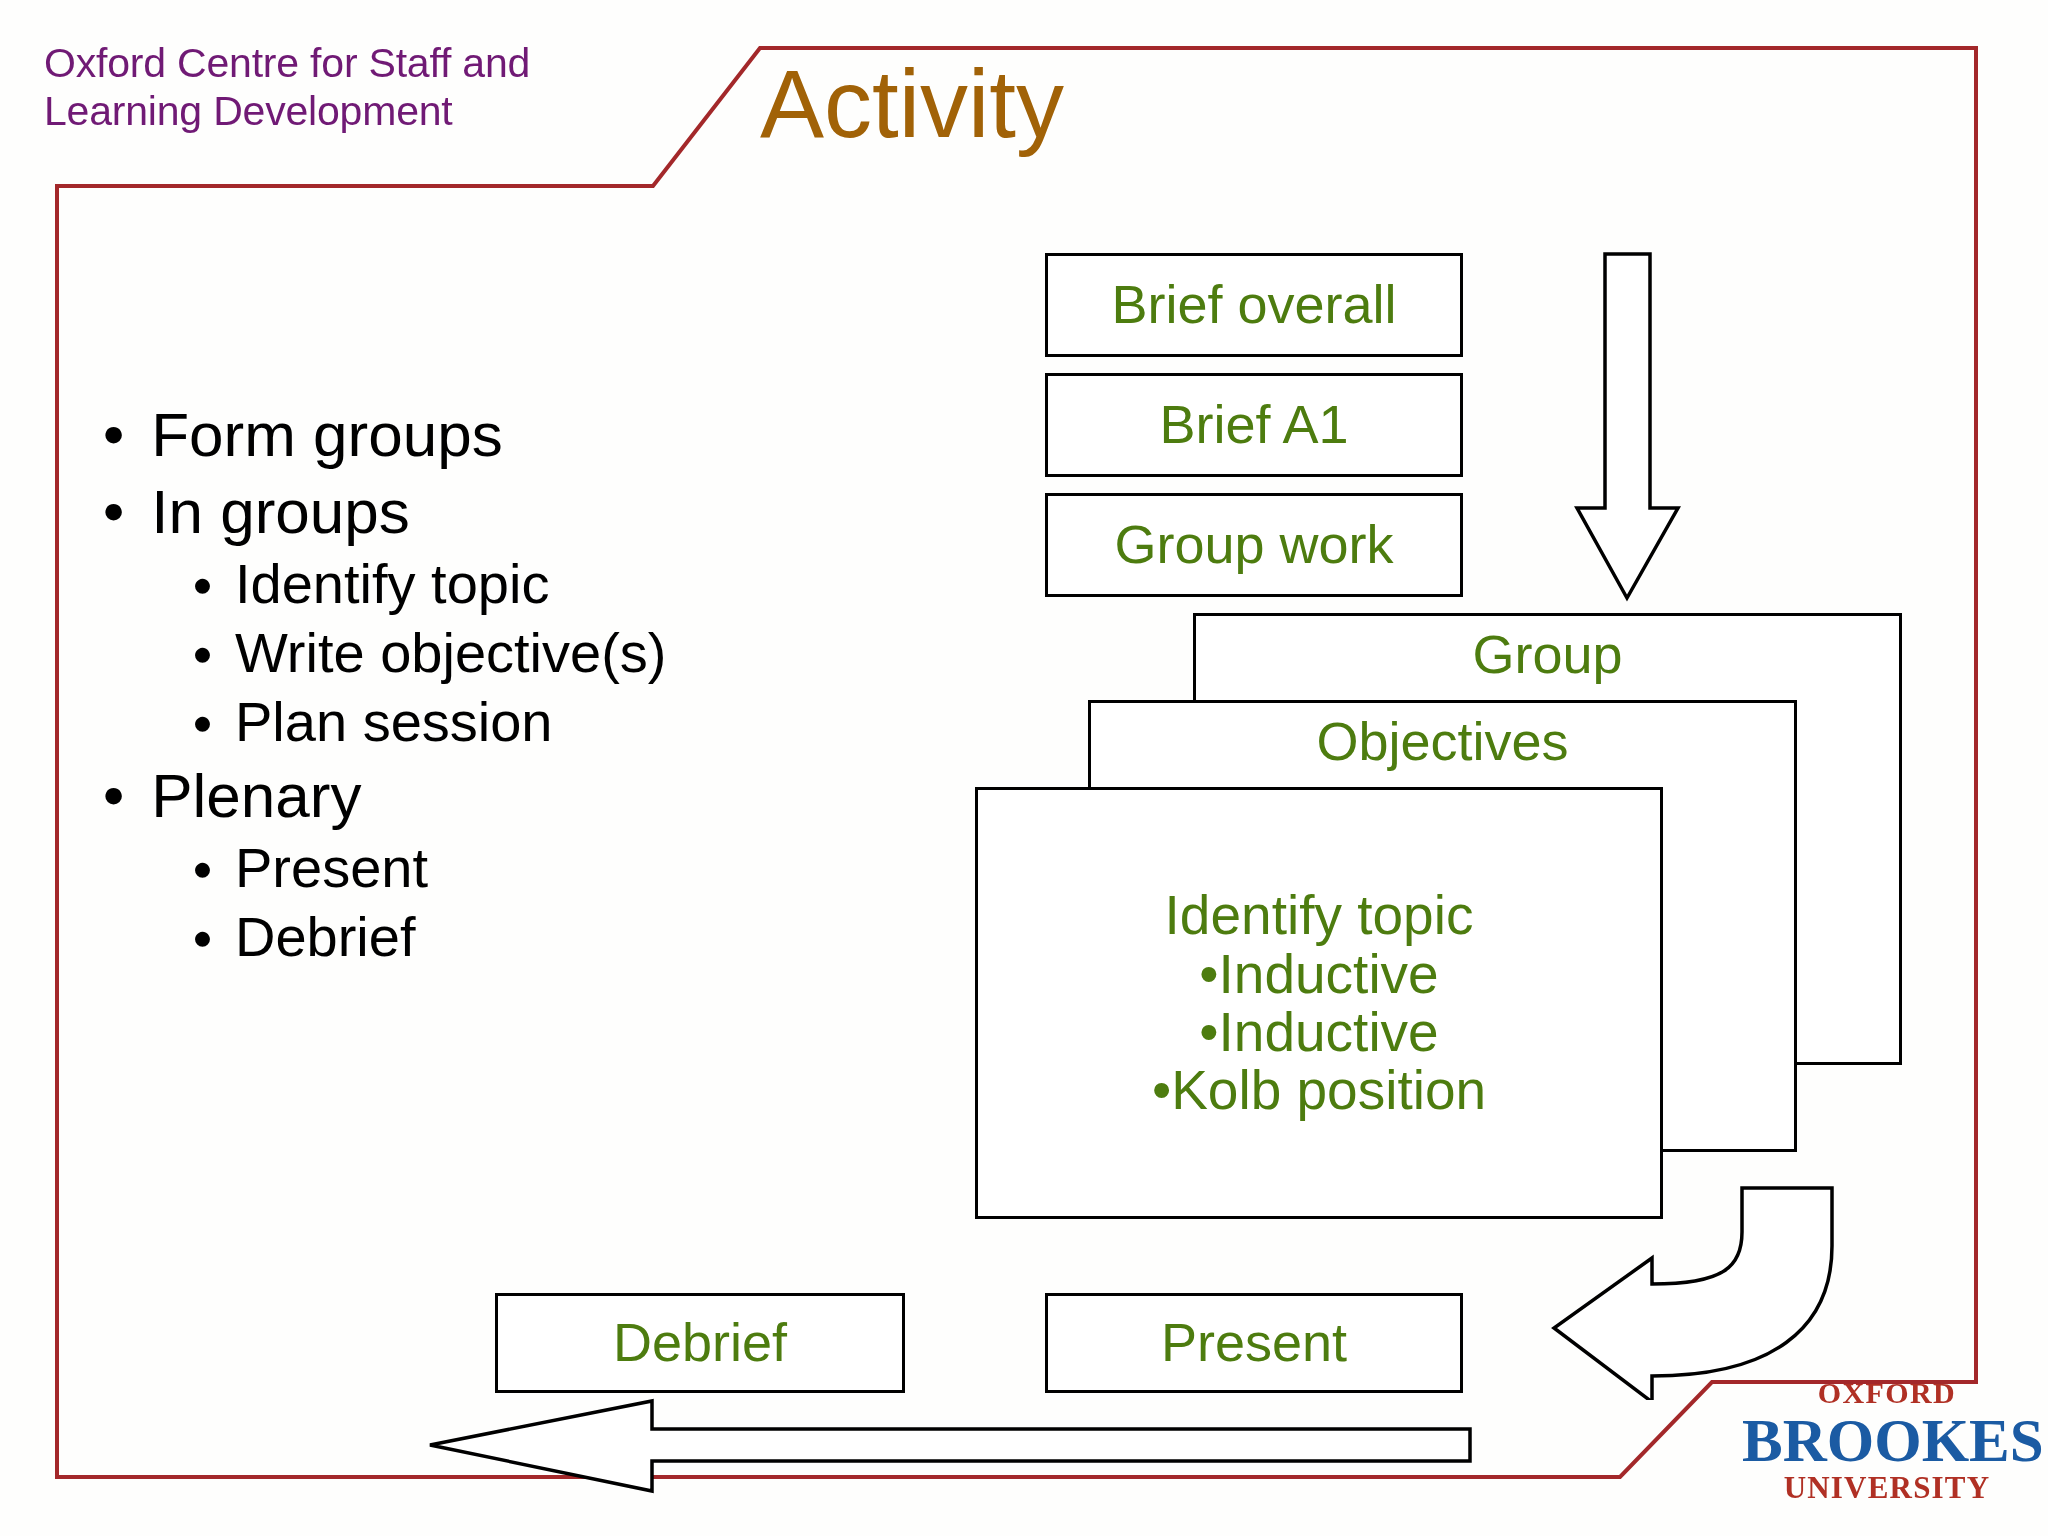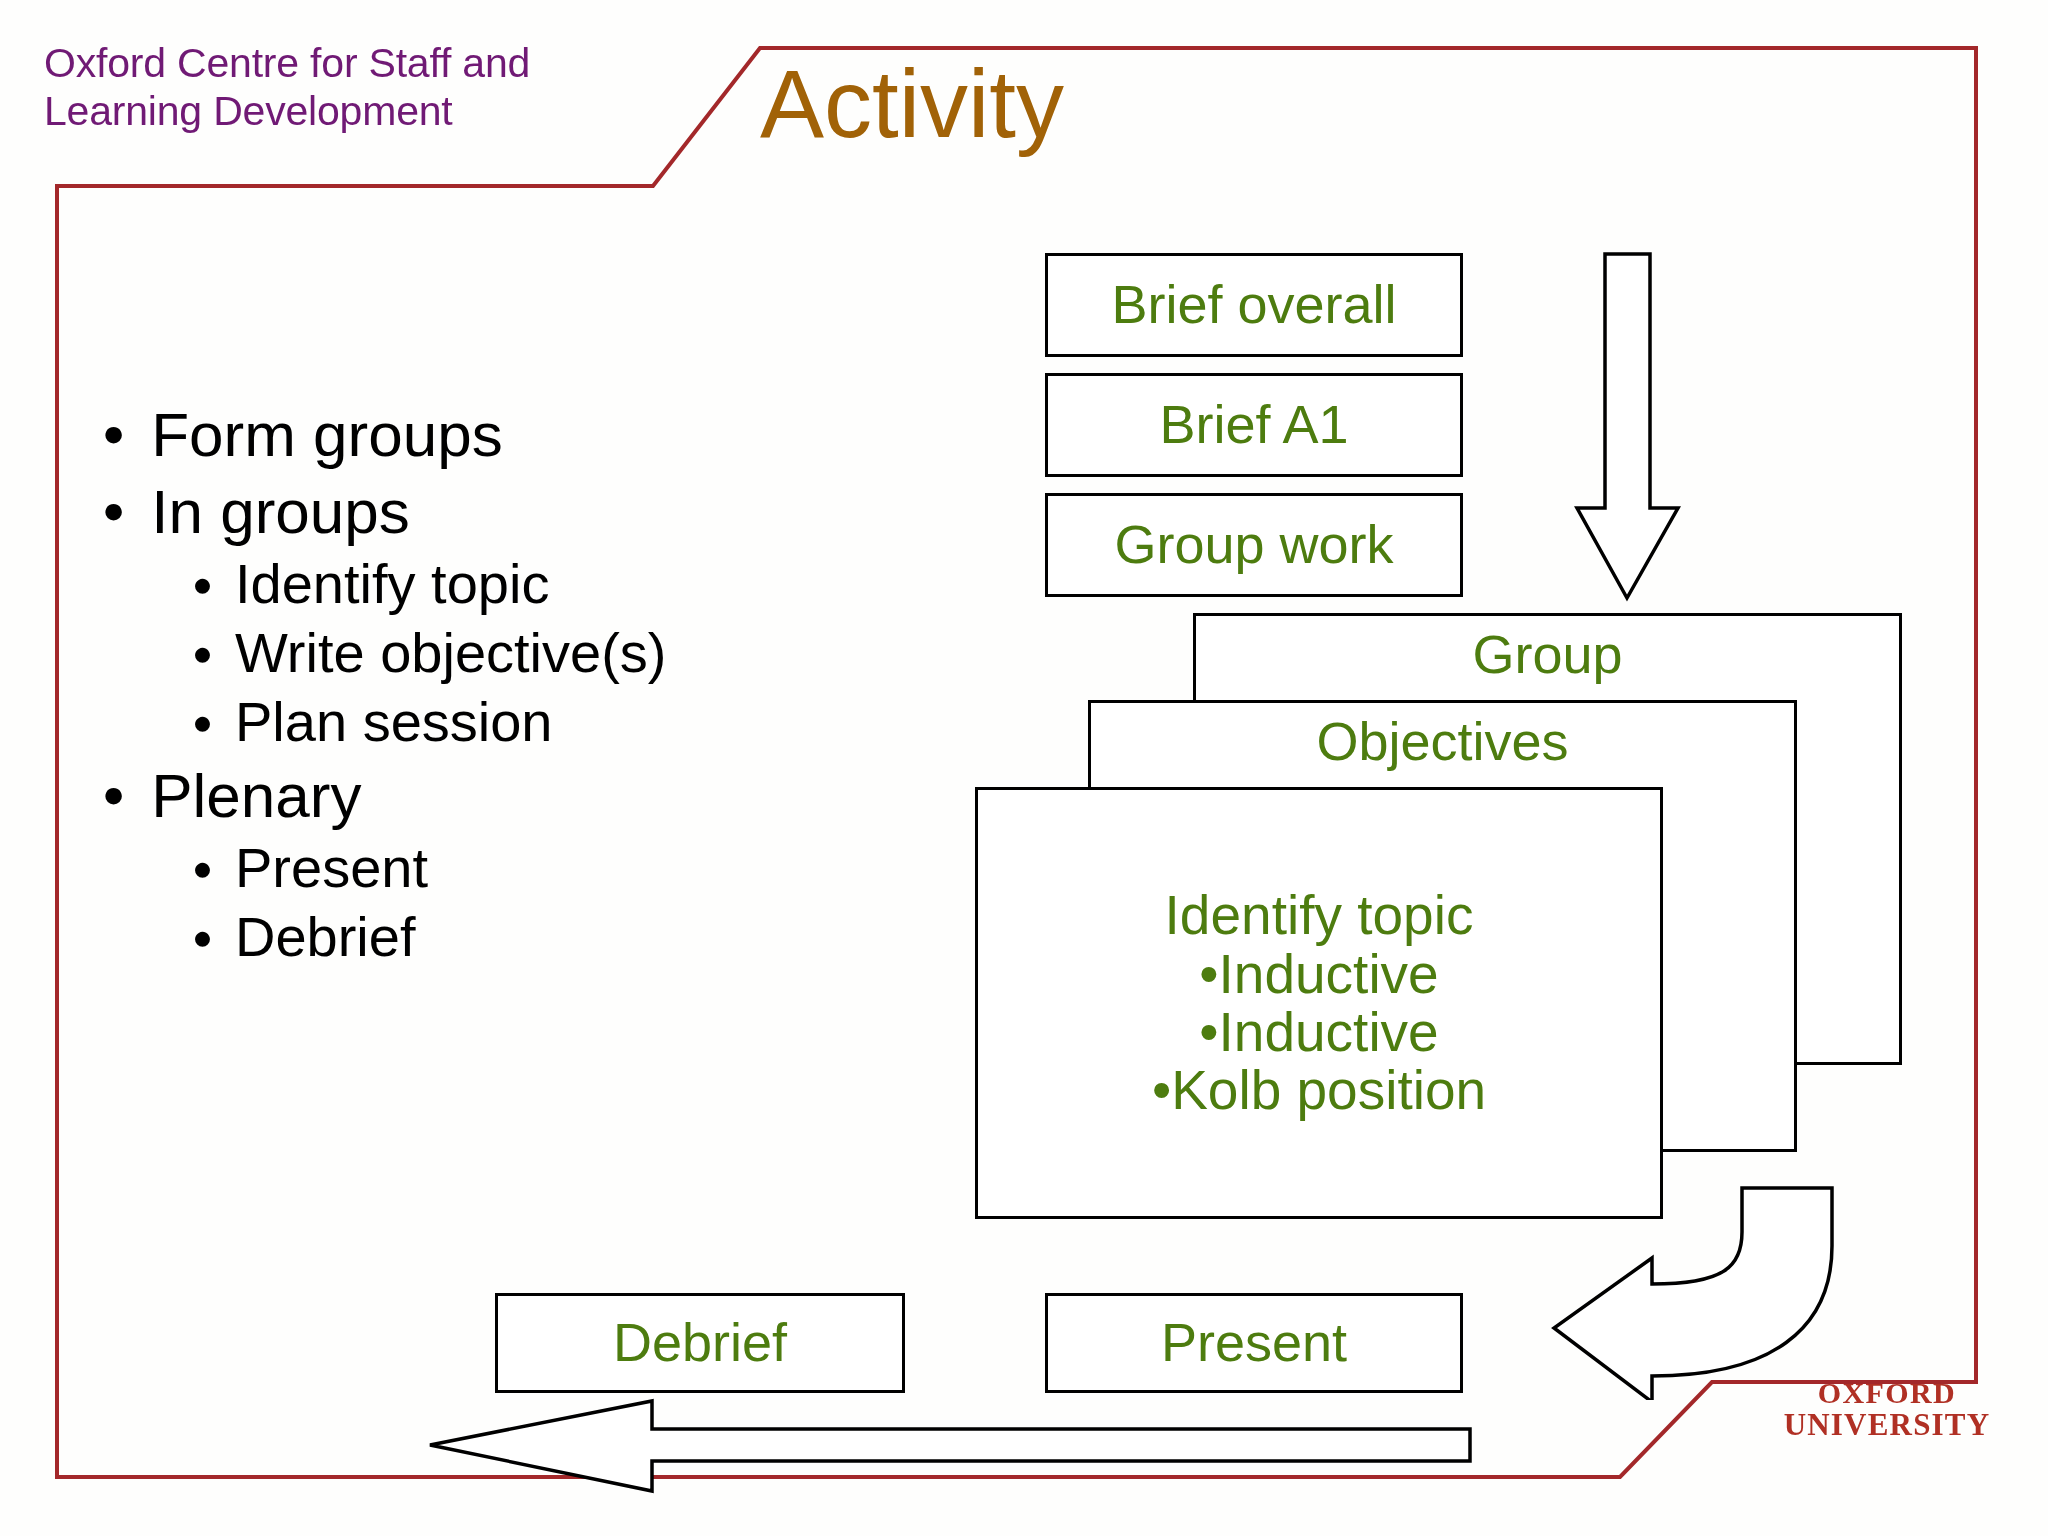--- a/index.html
+++ b/index.html
@@ -193,16 +193,17 @@
   <div class="box" id="box-debrief">Debrief</div>
 
   <div class="box" id="box-present">Present</div>
 
   <svg class="arrow-svg" id="arrow-left" viewBox="0 0 1060 100">
     <polygon points="1050,34 232,34 232,6 10,50 232,96 232,66 1050,66" fill="#ffffff" stroke="#000000" stroke-width="3.5"></polygon>
   </svg>
 
   <div class="logo">
     <div class="l1">OXFORD</div>
+    <div class="l2">BROOKES</div>
     <div class="l3">UNIVERSITY</div>
   </div>
 
 </div>
 
 </body></html>

